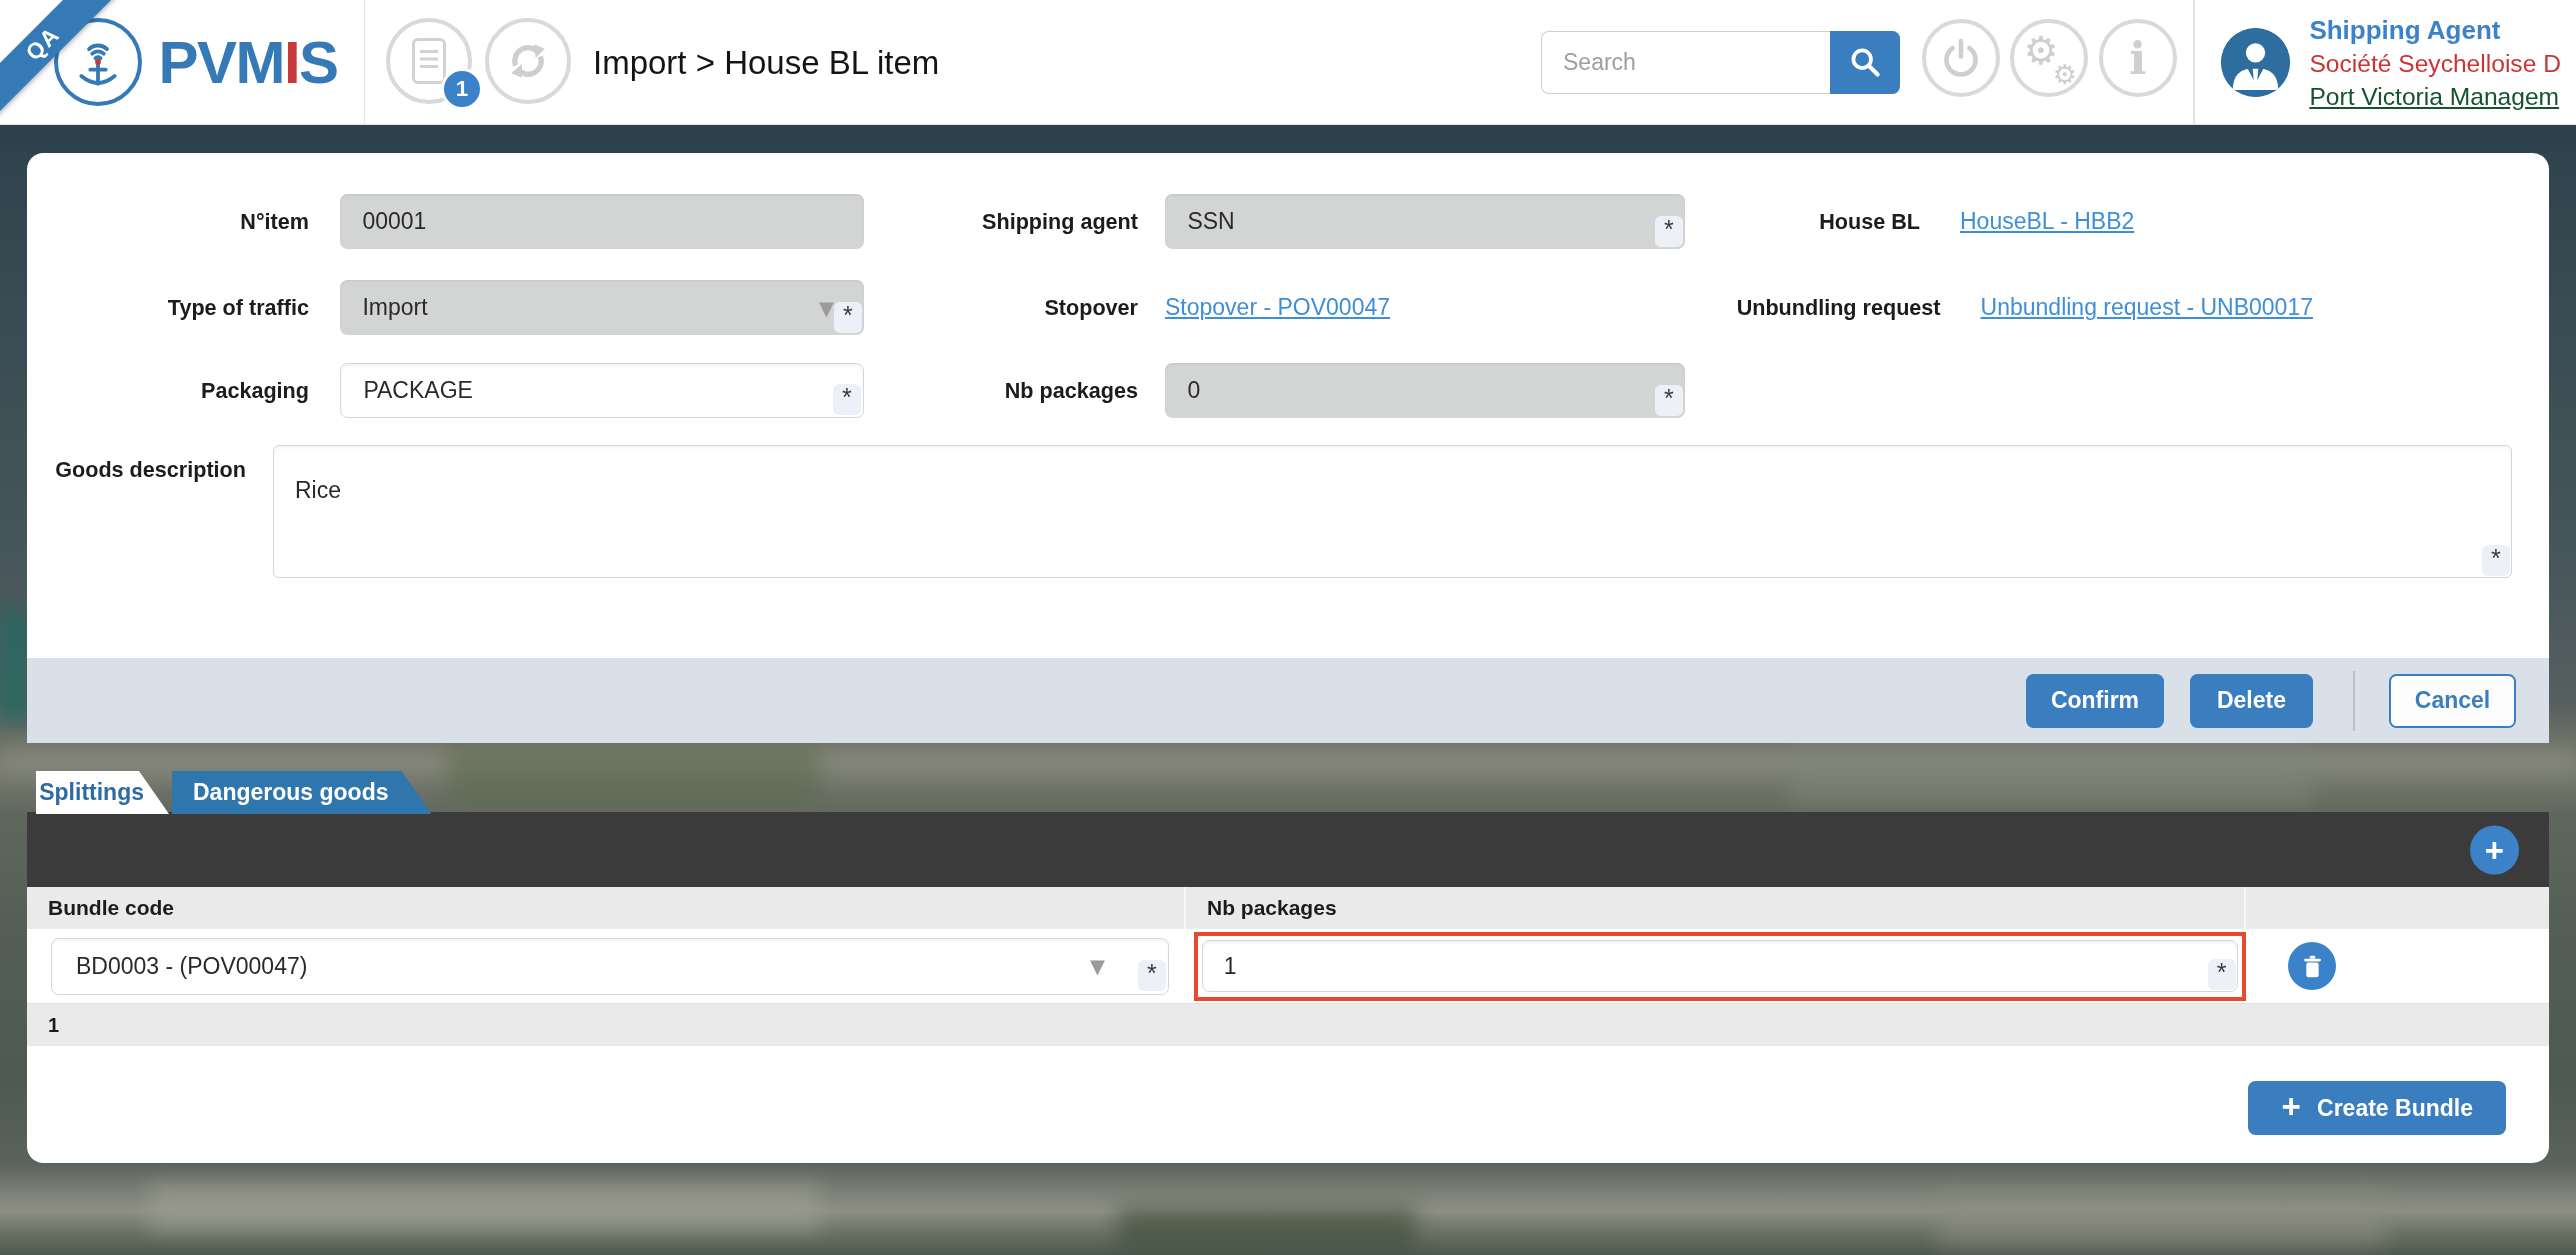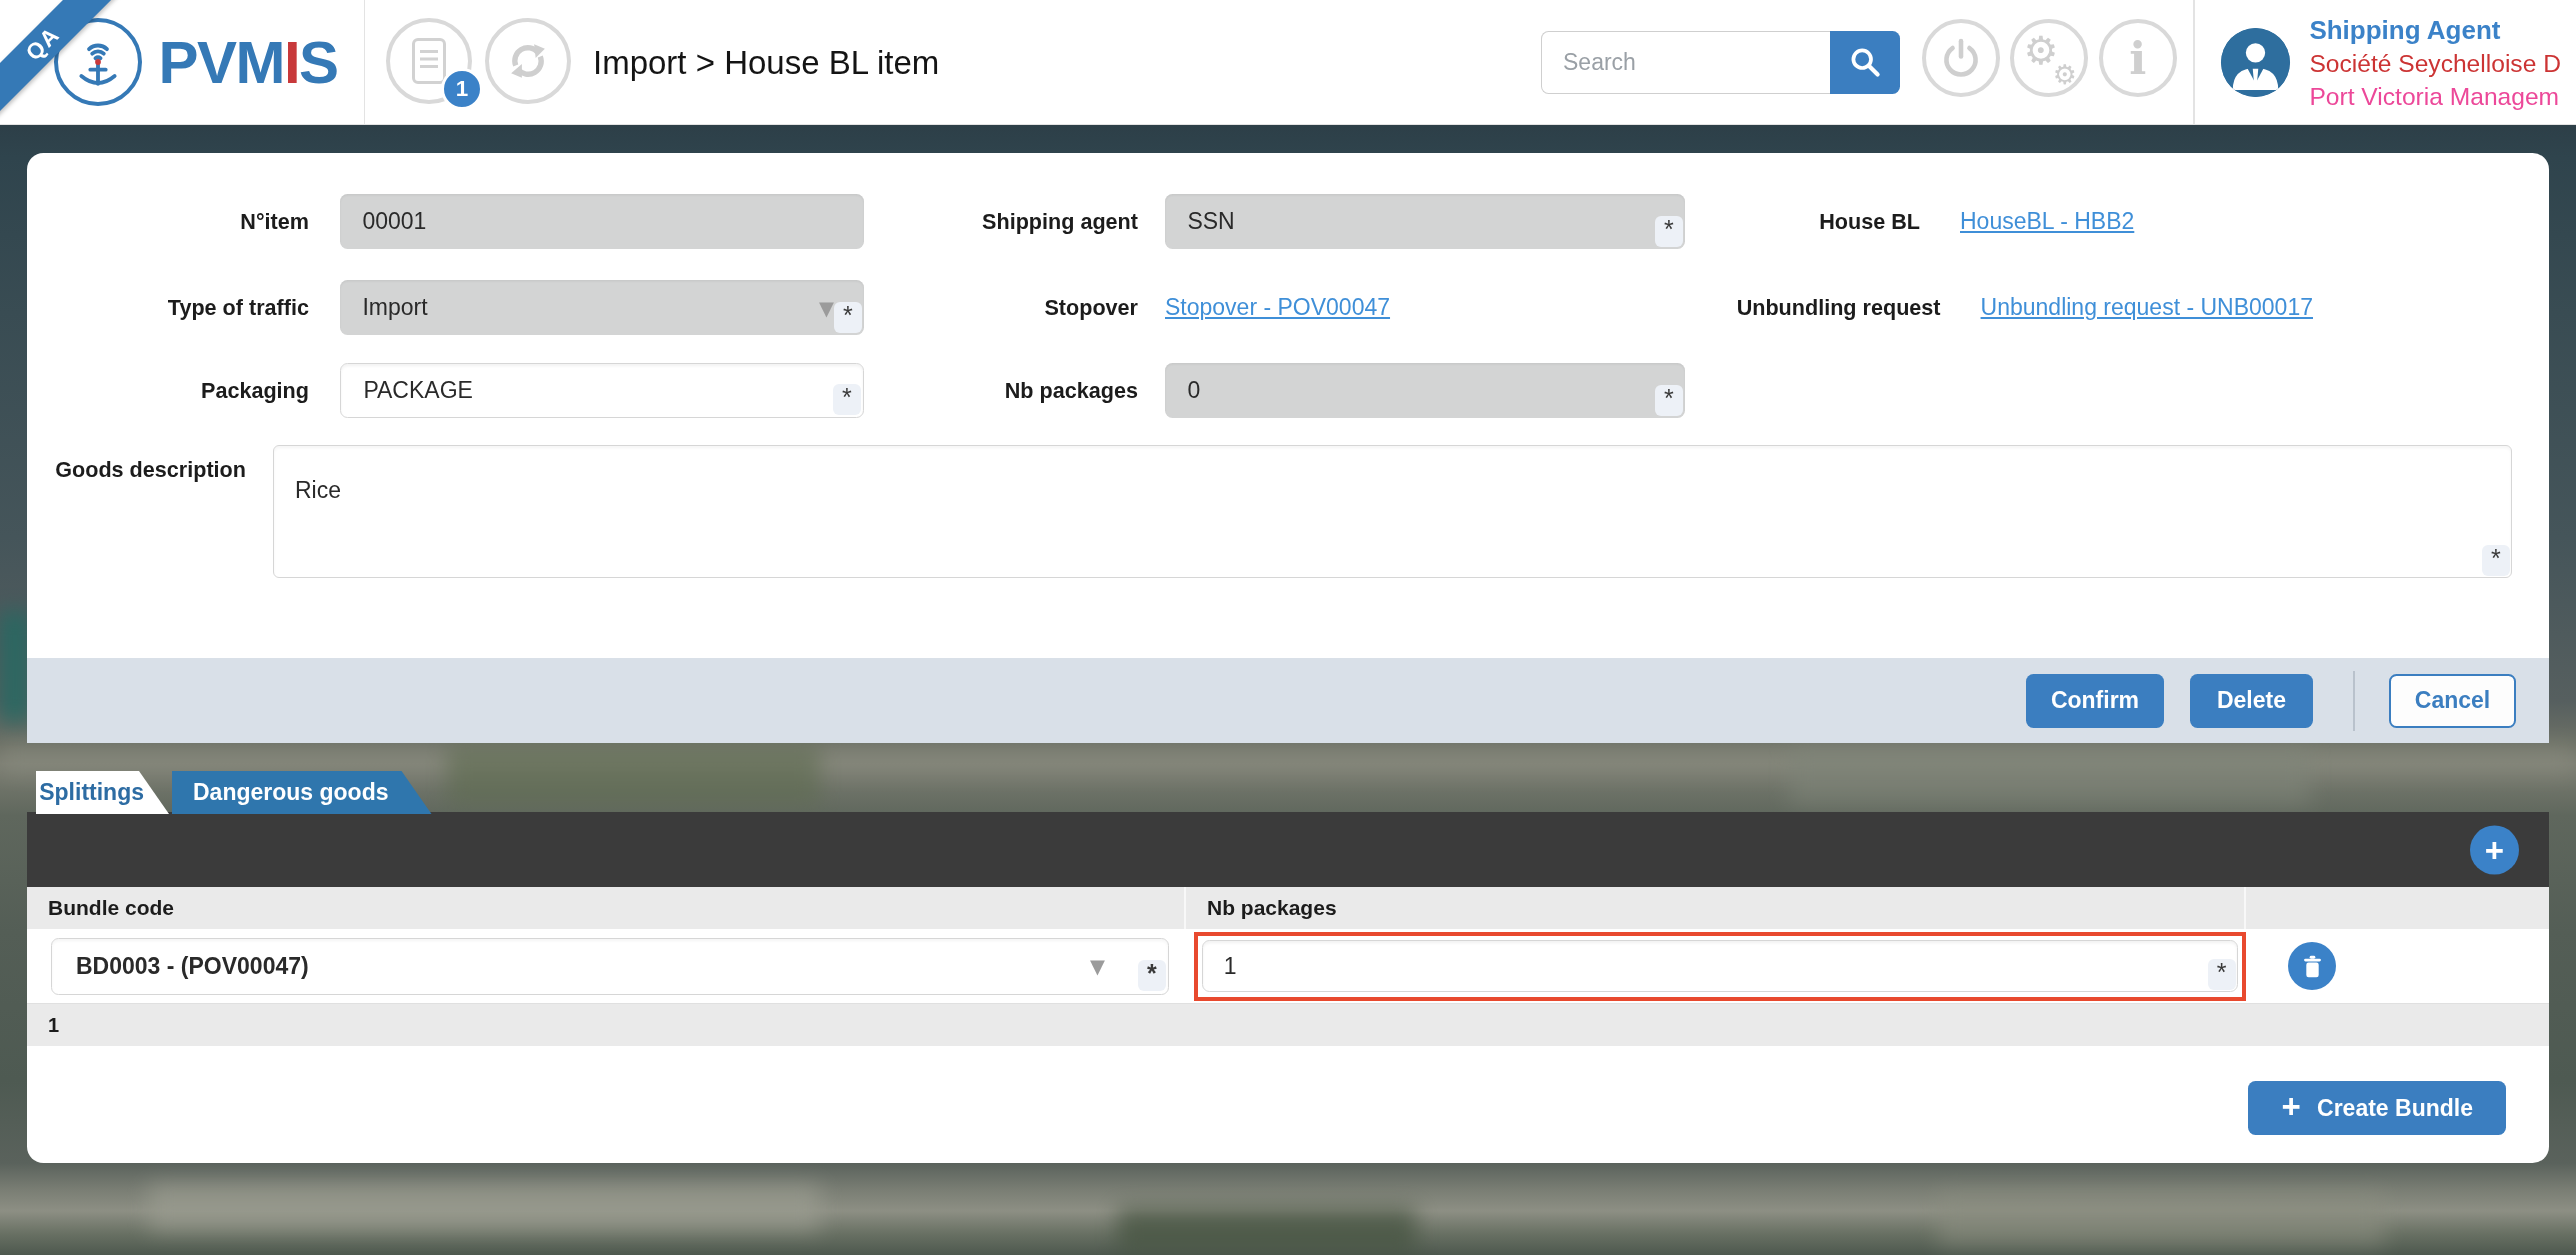--- a/index.html
+++ b/index.html
@@ -49,21 +49,21 @@
   .gear-wrap { position:relative; width:52px; height:52px; color:#cfcfcf; font-family:"DejaVu Sans",sans-serif; }
   .gear-big { position:absolute; left:0; top:-4.5px; font-size:39px; }
   .gear-small { position:absolute; right:-1.5px; bottom:-6px; font-size:27px; }
   .info-glyph { font-size:45px; font-weight:900; color:#cfcfcf; font-family:"DejaVu Serif",serif; }
   .hdr-divider { position:absolute; left:2193px; top:0; width:1.5px; height:124px; background:#e3e3e3; }
   .user { position:absolute; left:2221px; top:0; height:125px; display:flex; align-items:center; gap:19.4px; cursor:pointer; }
   .avatar { width:69px; height:69px; border-radius:50%; background:#2e6e9e; overflow:hidden; flex:0 0 auto; }
   .user-lines { display:flex; flex-direction:column; gap:4.5px; width:268px; overflow:hidden; }
   .u-role { color:#3b82c8; font-size:26px; font-weight:bold; white-space:nowrap; }
   .u-company { color:#cc3434; font-size:24.6px; white-space:nowrap; }
-  .u-org { color:#ec4899; font-size:24.6px; white-space:nowrap; }
+  .u-org { color:#14532d; font-size:24.6px; white-space:nowrap;text-decoration:underline; }
 
   
   .card-top { position:absolute; left:27px; top:153px; width:2522px; height:590px; background:#fff;
               border-radius:16.4px 16.4px 0 0; z-index:20; }
   .frow { position:absolute; left:0; width:100%; display:flex; align-items:center; }
   .flabel { font-size:21.6px; font-weight:bold; color:#1c1c1c; text-align:right; flex:0 0 auto; }
   .field { position:relative; height:55px; border-radius:7.5px; font-size:23px; color:#2a2a2a;
            display:flex; align-items:center; padding:0 22.4px; }
   .field.disabled { background:#d3d4d4; box-shadow:inset 0 1.5px 2.2px rgba(0,0,0,.06); }
   .field.editable { background:#fff; border:1.5px solid #d6d6d6; box-shadow:inset 0 2.2px 3px rgba(0,0,0,.05); }
@@ -107,21 +107,21 @@
   .thead { display:flex; height:42px; background:#eaeaea; align-items:center; }
   .th { font-size:21px; font-weight:bold; color:#1c1c1c; padding-left:21px; height:100%;
         display:flex; align-items:center; }
   .c1 { width:1159px; } .c2 { width:1060px; } .c3 { flex:1; }
   .thead .c1, .thead .c2 { border-right:2.2px solid #f8f8f8; }
   .trow { display:flex; height:75px; background:#fff; border-bottom:1.5px solid #e0e0e0; align-items:center; }
   .td { height:100%; display:flex; align-items:center; }
   .select { position:relative; margin-left:24px; width:1118px; height:57px; background:#fff;
             border:1.5px solid #d6d6d6; border-radius:7.5px; display:flex; align-items:center;
             padding:0 24px; font-size:23px; color:#2a2a2a; cursor:pointer;
-            box-shadow:inset 0 2.2px 3px rgba(0,0,0,.04);font-weight:bold; }
+            box-shadow:inset 0 2.2px 3px rgba(0,0,0,.04); }
   .select .caret { right:63px; }
   .focus-ring { margin-left:7.5px; width:1057px; height:69px; border:4.5px solid #e8492e;
                 display:flex; align-items:center; justify-content:center; }
   .cell-input { position:relative; width:1036px; height:52px; }
   .cell-input input { width:100%; height:100%; border:1.5px solid #d6d6d6; border-radius:7.5px; font-size:23px;
                       color:#2a2a2a; padding:0 21px; outline:none; font-family:inherit;
                       box-shadow:inset 0 2.2px 3px rgba(0,0,0,.05); }
   .trash-btn { margin-left:42px; width:48px; height:48px; border-radius:50%; border:none; background:#3b82c8;
                display:flex; align-items:center; justify-content:center; cursor:pointer; }
   .tfoot { display:flex; height:42px; background:#eaeaea; align-items:center; }

